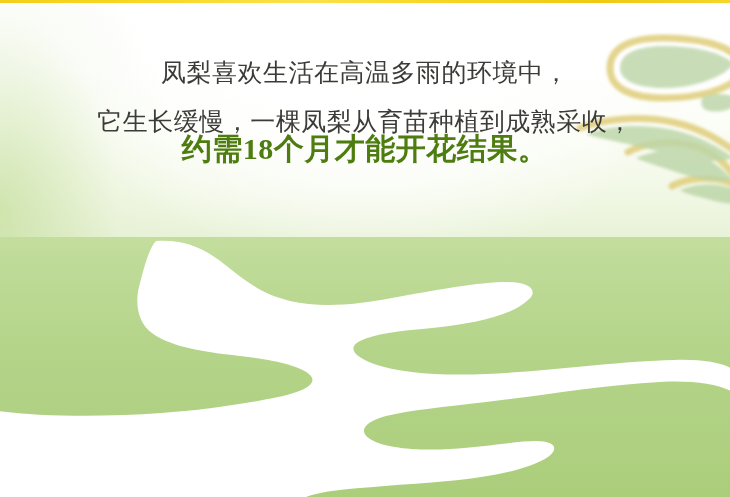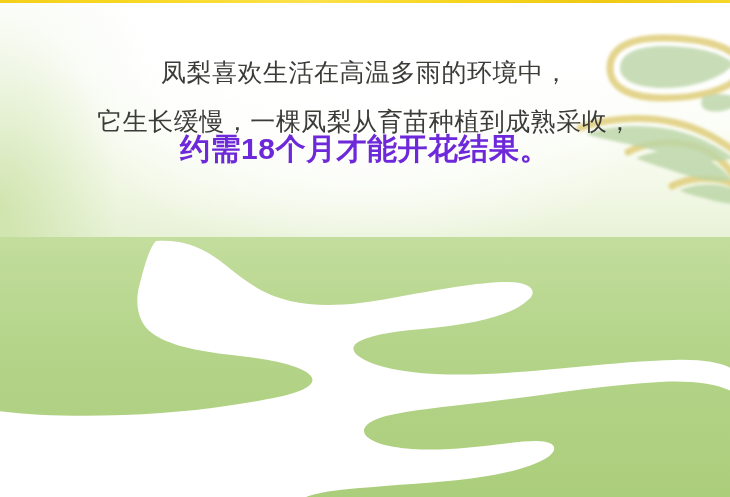--- a/index.html
+++ b/index.html
@@ -7,21 +7,21 @@
     margin: 0;
     padding: 0;
     background: #ffffff;
   }
   #banner {
     position: relative;
     width: 730px;
     height: 497px;
     overflow: hidden;
     background: #ffffff;
-    font-family: Liberation Sans, sans-serif;
+    font-family: Liberation Serif, serif;
     user-select: none;
   }
 
   
   .bg-base {
     position: absolute;
     inset: 0;
     background: linear-gradient(to bottom,
         #ffffff 0%,
         #ffffff 14%,
@@ -94,21 +94,21 @@
   }
   .line-1, .line-2 {
     color: #3b3b38;
     font-size: 25px;
     line-height: 1;
     font-weight: 400;
   }
   .line-1 { margin-bottom: 24px; }
   .line-2 { }
   .line-3 {
-    color: #6d28d9;
+    color: #4d7c0f;
     font-size: 30px;
     line-height: 1;
     font-weight: 700;
     letter-spacing: 0.5px;
   }
 
   
   .ribbons {
     position: absolute;
     left: 0; bottom: 0;

